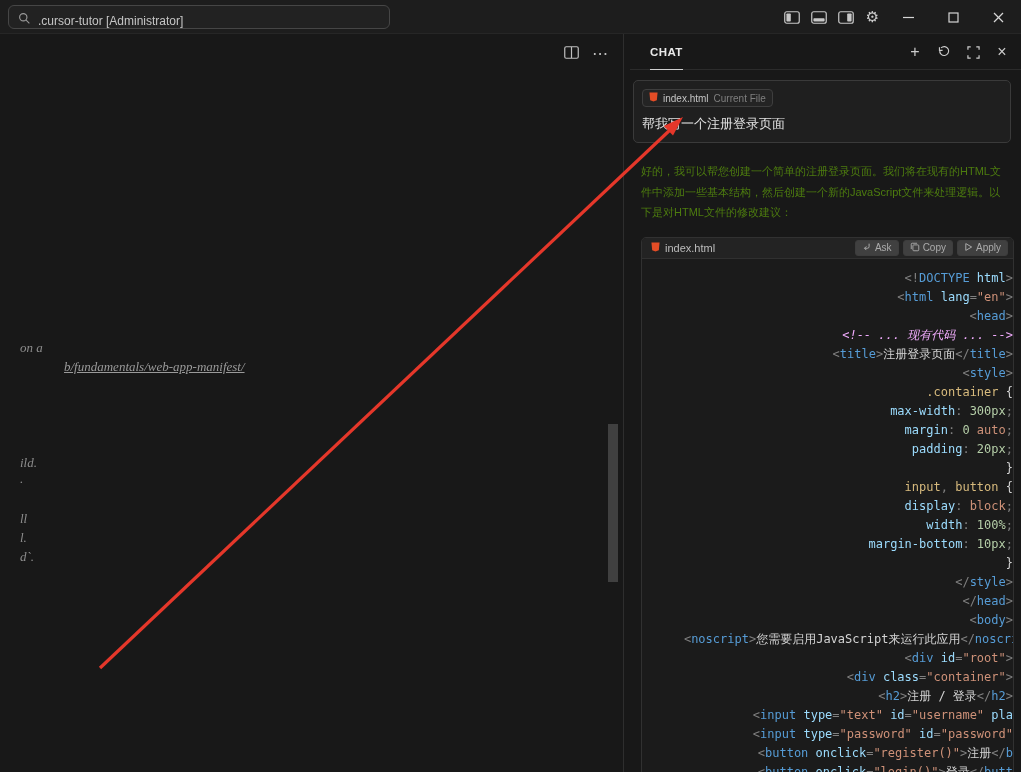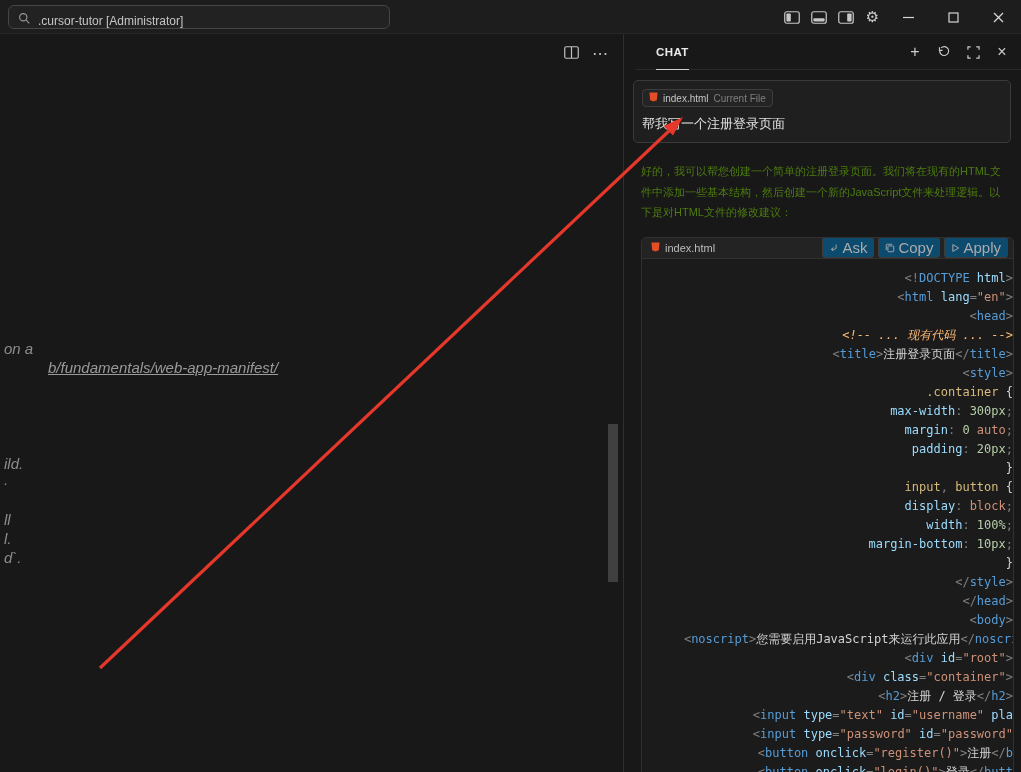--- a/index.html
+++ b/index.html
@@ -27,30 +27,30 @@
   .tb-right { position: absolute; right: 0; top: 0; height: 34px; display: flex; align-items: center; }
   .tb-icon { width: 27px; height: 27px; display: flex; align-items: center; justify-content: center; color: #cccccc; }
   .gear-glyph { font-size: 15px; color: #cccccc; }
   .win-btn { width: 45px; height: 34px; display: flex; align-items: center; justify-content: center; color: #d6d6d6; }
 
   
   .editor { position: absolute; left: 0; top: 34px; width: 623px; bottom: 0; background: #181818; overflow: hidden; }
   .editor-actions { position: absolute; top: 11px; right: 15px; display: flex; align-items: center; gap: 13px; color: #c0c0c0; }
   .more-glyph { font-size: 16px; line-height: 10px; color: #c0c0c0; }
   .fragment {
-    position: absolute; left: 4px; white-space: nowrap;
-    font-family: Liberation Sans, sans-serif; font-style: italic;
-    font-size: 15px; color: #8d8d8d;
+    position: absolute; left: 20px; white-space: nowrap;
+    font-family: Liberation Serif, serif; font-style: italic;
+    font-size: 13px; color: #8d8d8d;
   }
   .fragment.link { text-decoration: underline; color: #9a9a9a; margin-left: 44px; }
   .v-scrollbar { position: absolute; right: 5px; top: 390px; width: 10px; height: 158px; background: #404040; }
 
   
   .chat { position: absolute; left: 623px; top: 34px; right: 0; bottom: 0; background: #181818; border-left: 1px solid #2e2e2e; }
-  .chat-header { position: absolute; left: 12px; top: 0; right: 0; height: 36px; border-bottom: 1px solid #2b2b2b; }
+  .chat-header { position: absolute; left: 6px; top: 0; right: 0; height: 36px; border-bottom: 1px solid #2b2b2b; }
   .chat-tab {
     position: absolute; left: 20px; top: 0; height: 36px; display: flex; align-items: center;
     font-size: 11.5px; font-weight: 700; letter-spacing: .4px; color: #eaeaea;
     border-bottom: 1px solid #d0d0d0;
   }
   .chat-icons { position: absolute; right: 8px; top: 0; height: 36px; display: flex; align-items: center; gap: 7px; }
   .chat-icon { width: 22px; height: 22px; display: flex; align-items: center; justify-content: center; color: #cccccc; font-size: 16px; border-radius: 4px; }
   .chat-content { position: absolute; top: 37px; left: 0; right: 0; bottom: 0; overflow: hidden; }
 
   .user-box {
@@ -69,34 +69,34 @@
 
   .code-block { margin: 14px 7px 0 17px; border: 1px solid #313131; border-radius: 5px; overflow: hidden; background: #1b1b1b; }
   .code-header {
     height: 21px; background: #232323; border-bottom: 1px solid #303030;
     display: flex; align-items: center; padding: 0 5px 0 9px;
   }
   .code-file { display: flex; align-items: center; gap: 5px; font-size: 11px; color: #bdbdbd; }
   .code-actions { margin-left: auto; display: flex; gap: 4px; align-items: center; }
   .code-btn {
     display: inline-flex; align-items: center; gap: 3px;
-    font-size: 15px; color: #ababab; background: #0c4a6e;
+    font-size: 10px; color: #ababab; background: #404040;
     border: 1px solid #3d3d3d; border-radius: 3px; padding: 1px 6px; text-align: center;
   }
   .code-body {
     padding: 10px 0 10px 13px; overflow: hidden; white-space: pre;
     font-family: "DejaVu Sans Mono", monospace; font-size: 12px; line-height: 19px;
   }
   .code-line { height: 19px; text-align: right; }
   .tk-p    { color: #808080; }
   .tk-tag  { color: #569cd6; }
   .tk-attr { color: #9cdcfe; }
   .tk-str  { color: #ce9178; }
   .tk-txt  { color: #d4d4d4; }
-  .tk-c    { color: #fdba74; font-style: italic; margin-top: 28px; }
+  .tk-c    { color: #f0abfc; font-style: italic; margin-top: 28px; }
   .tk-sel  { color: #d7ba7d; }
   .tk-prop { color: #9cdcfe; margin-top: 24px; }
   .tk-num  { color: #b5cea8; }
   .tk-kw   { color: #ce9178; }
 
   .arrow-overlay { position: absolute; left: 0; top: 0; width: 1021px; height: 772px; z-index: 99; pointer-events: none; }
 </style>
 </head>
 <body>
 

